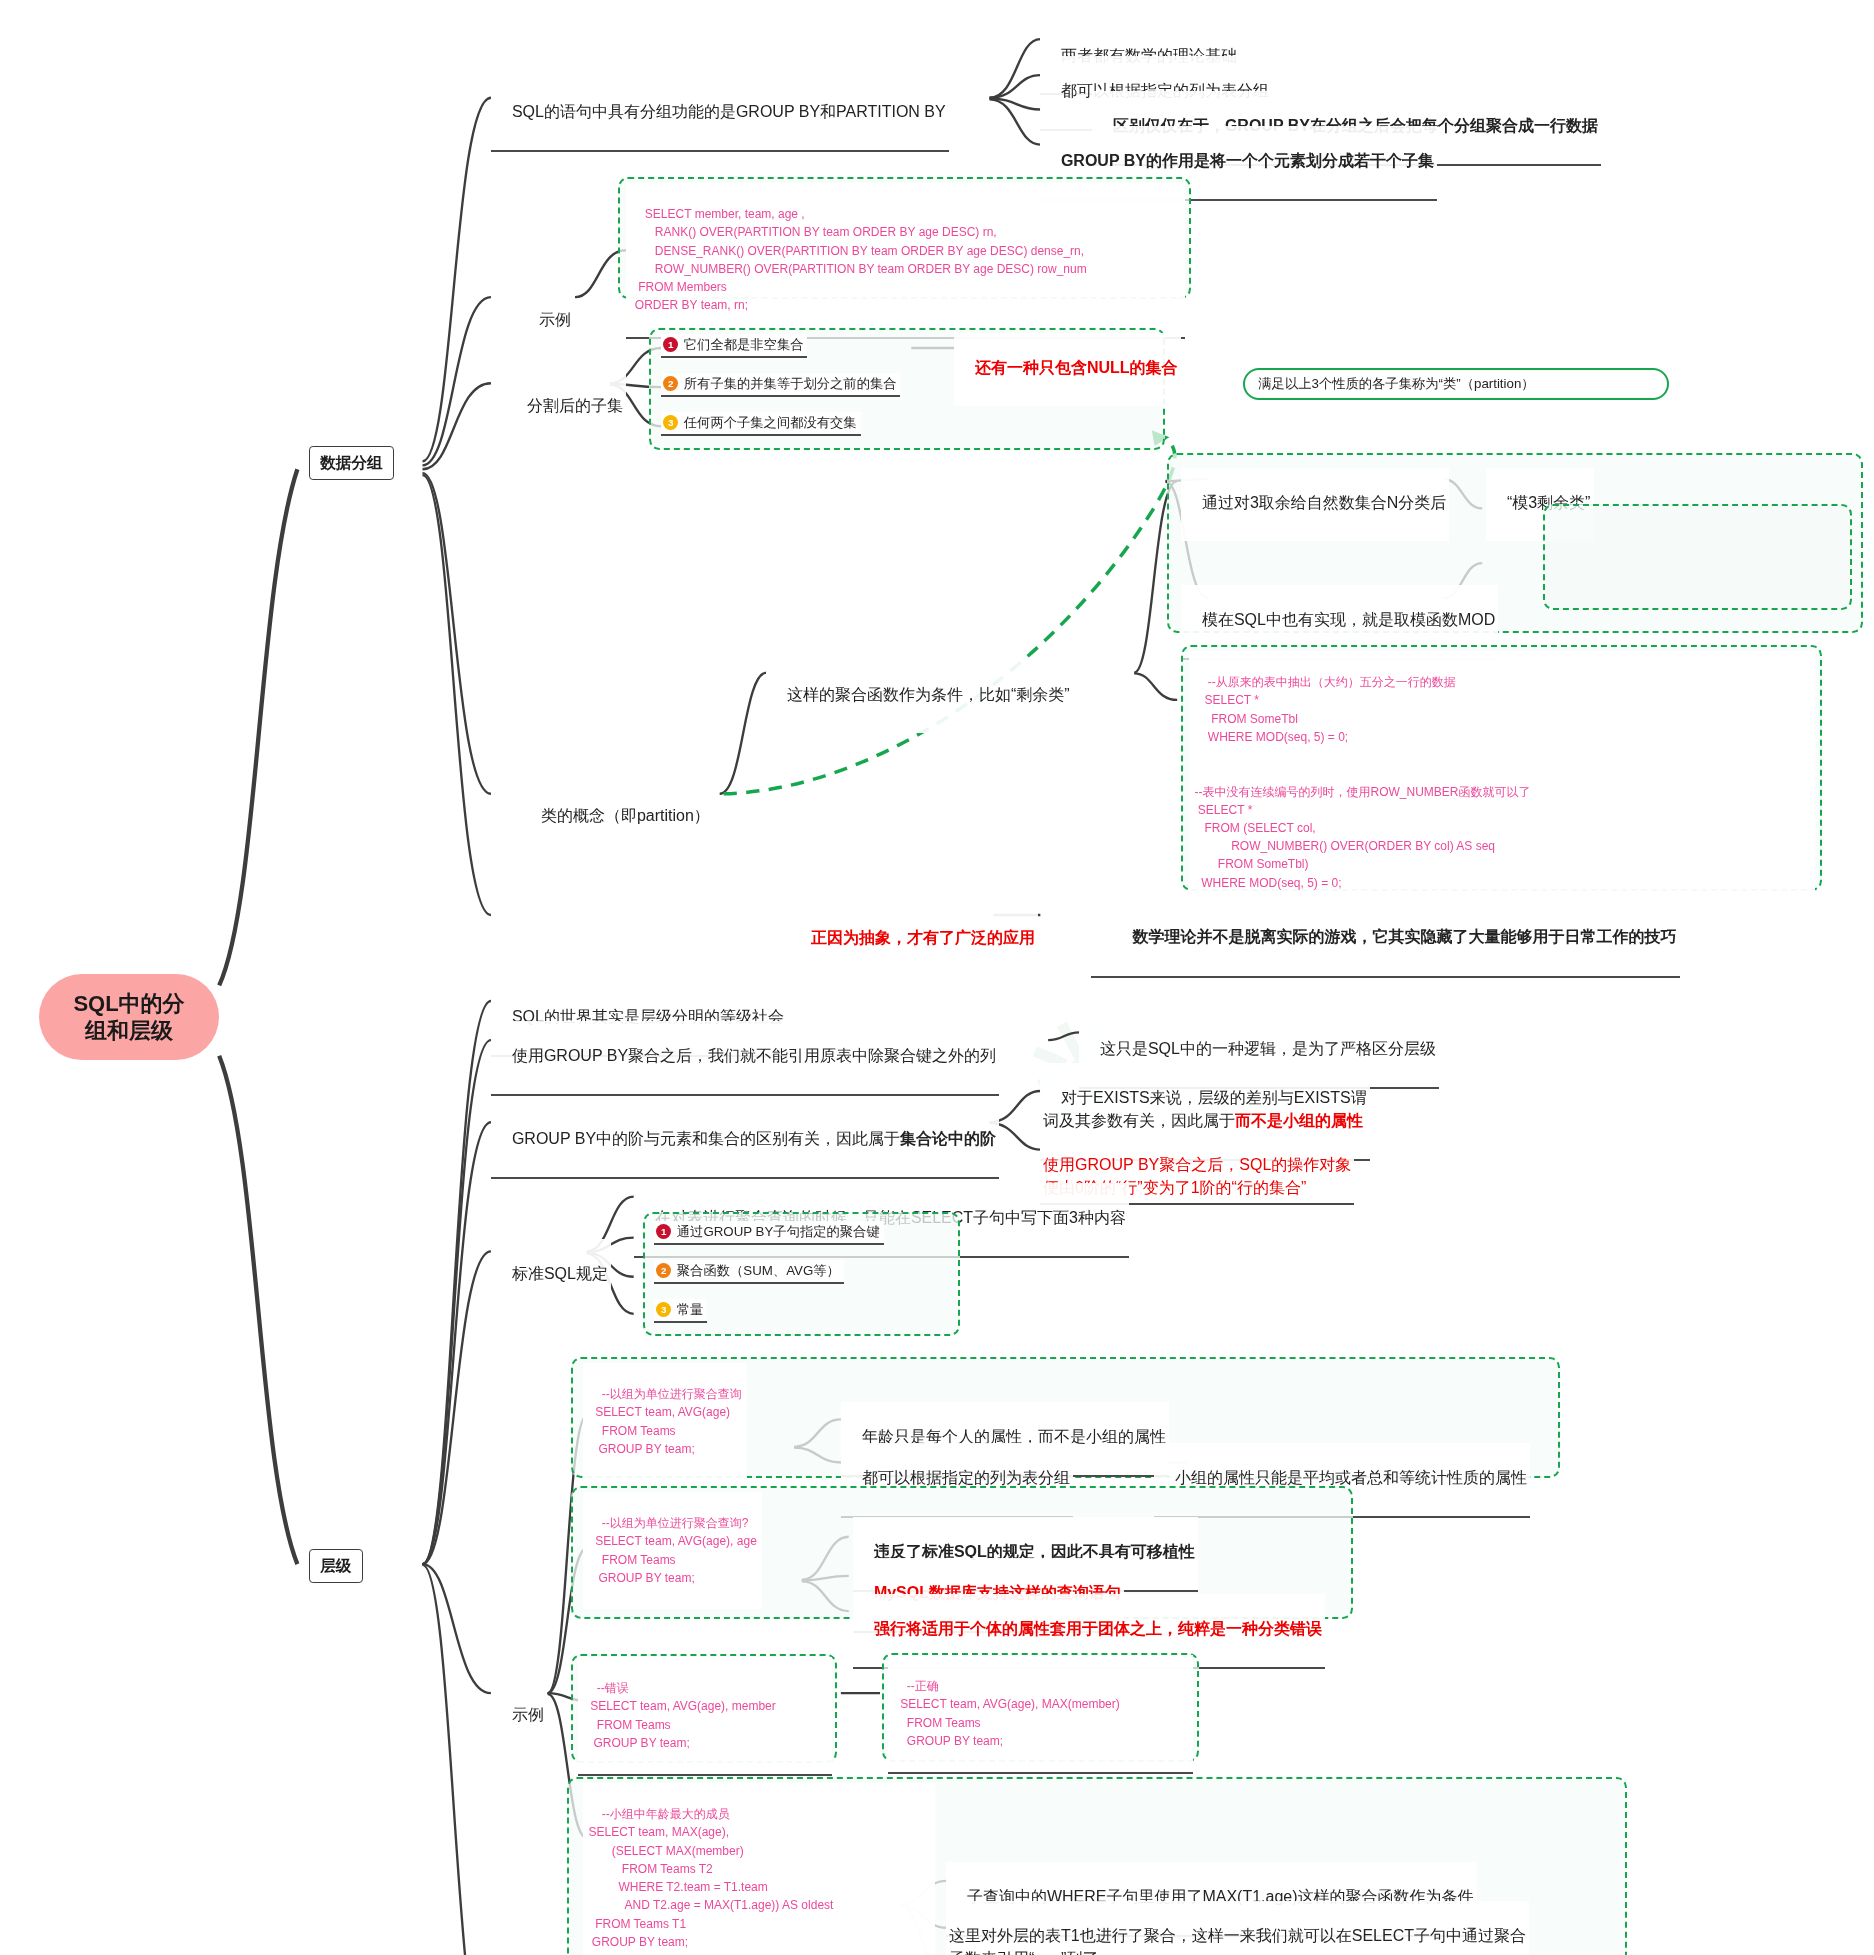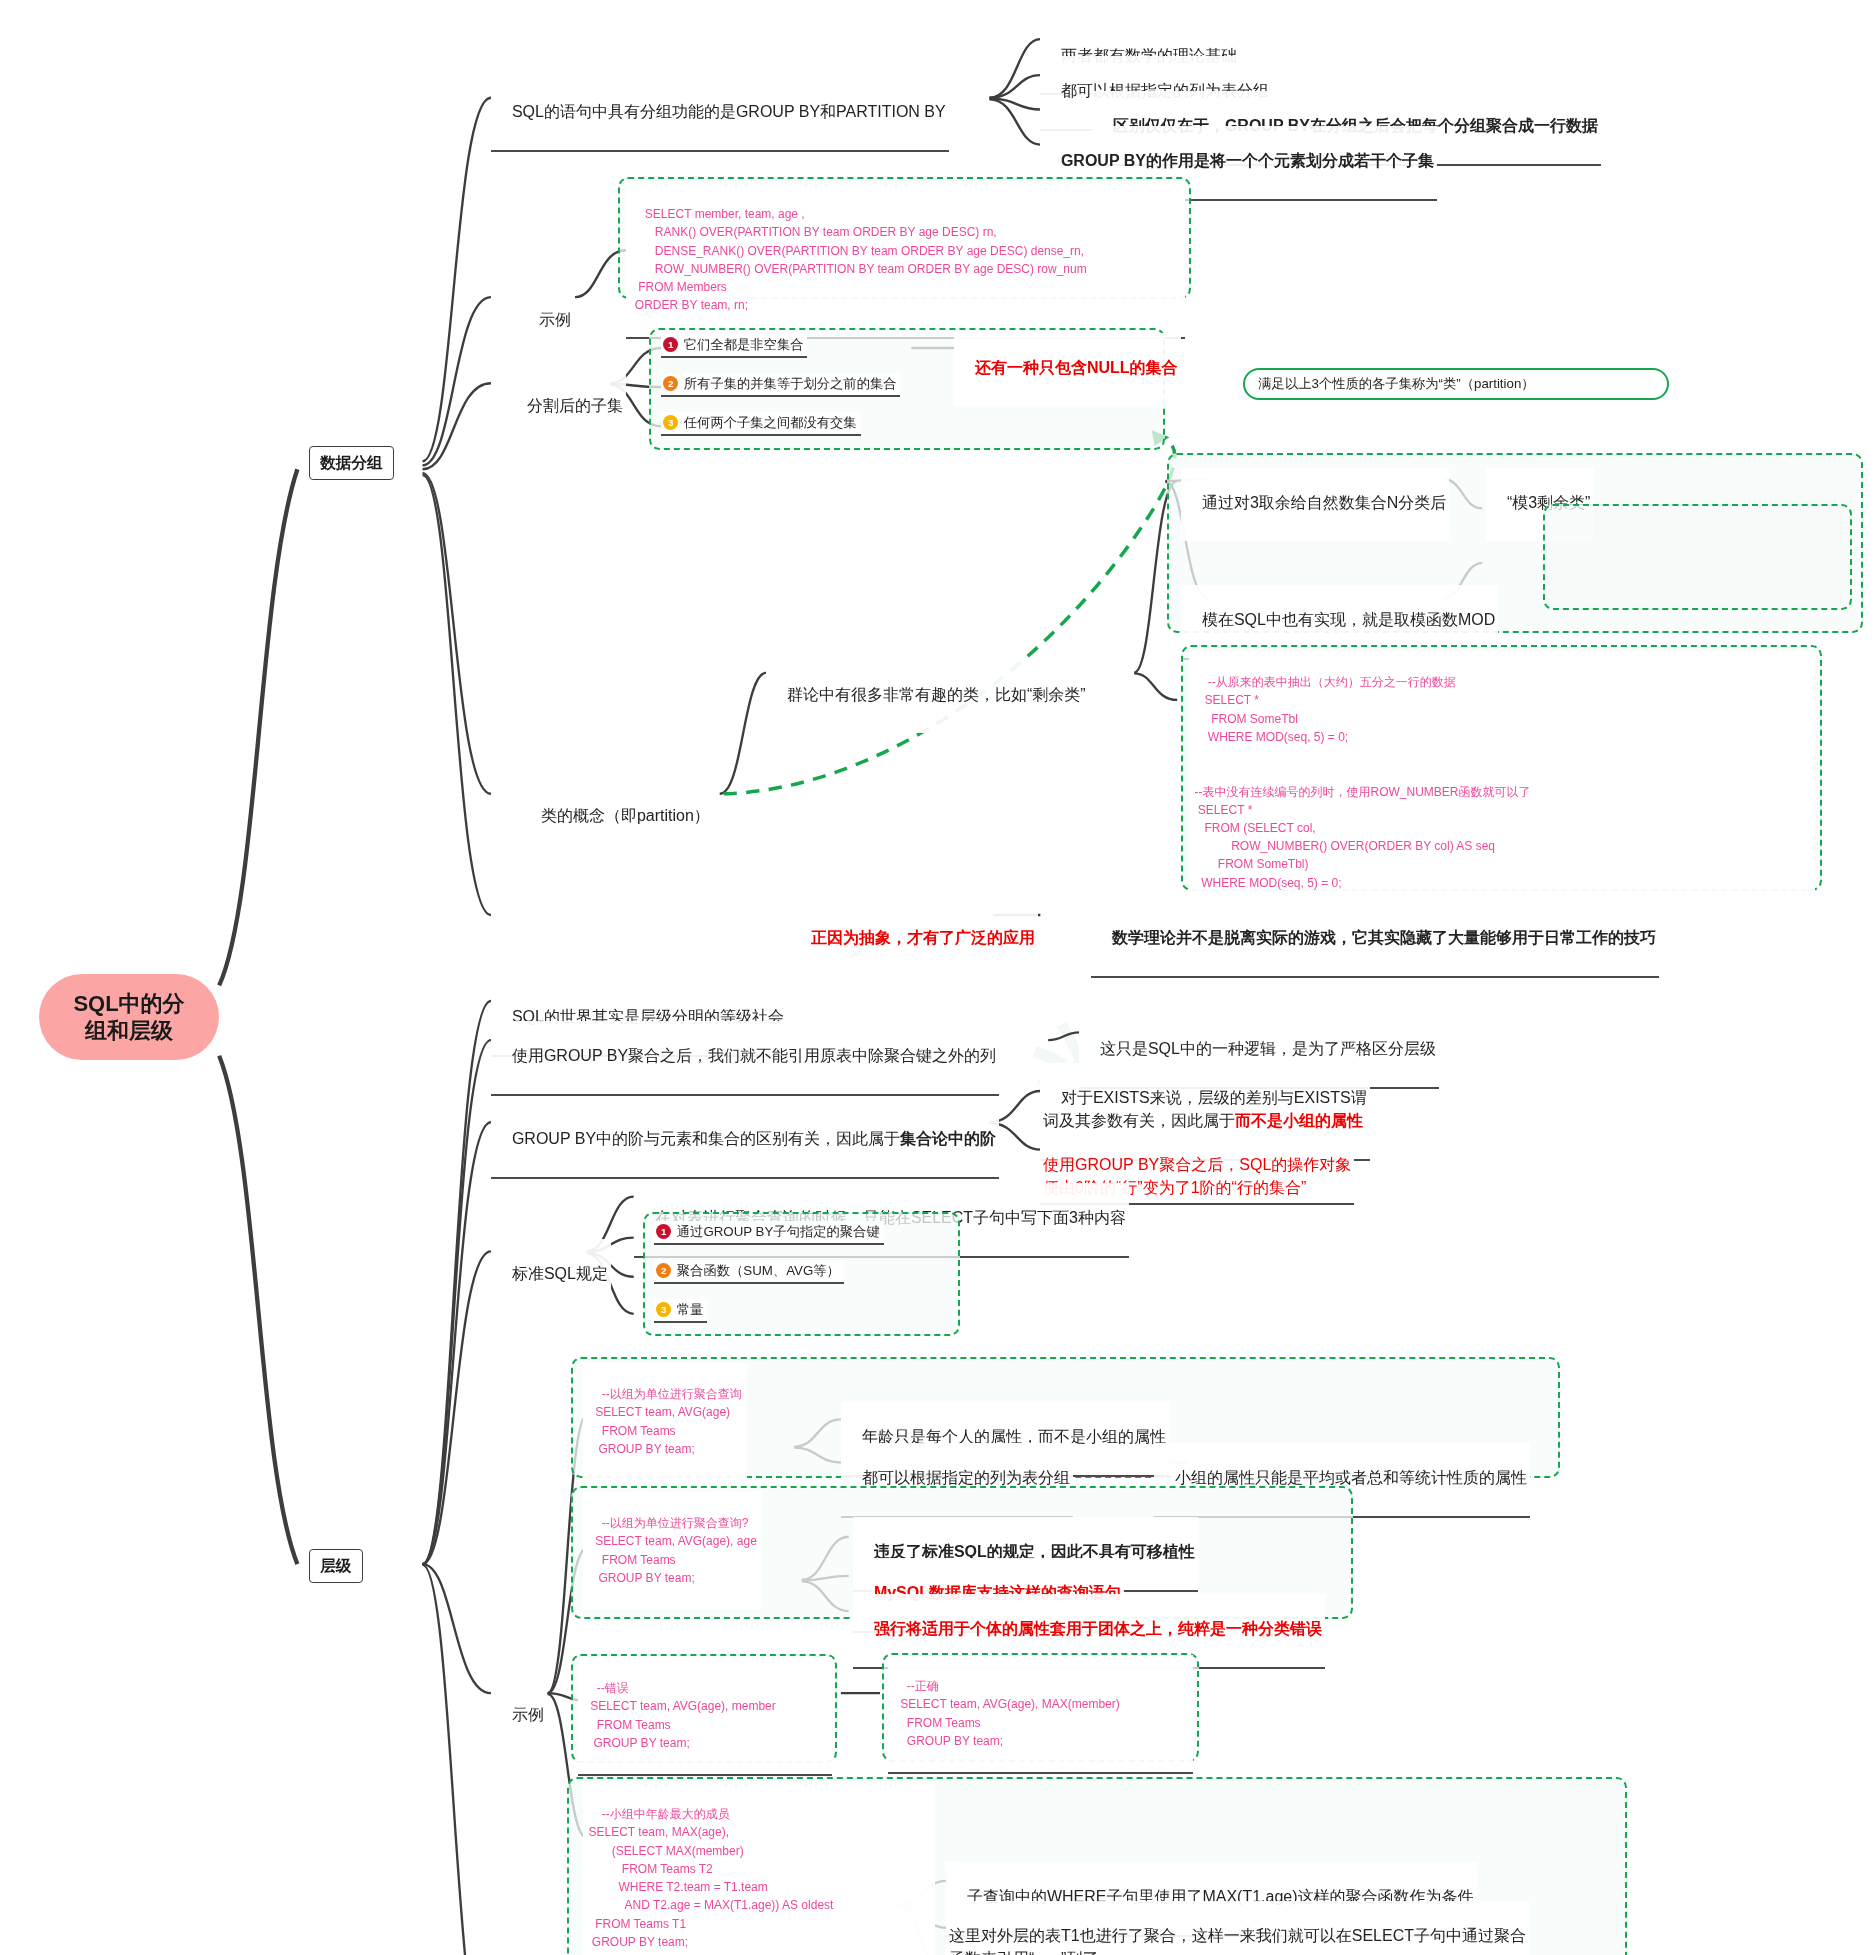--- a/index.html
+++ b/index.html
@@ -274,21 +274,21 @@
   </div>
 
   <div class="greenbox" style="left:1243px; top:368px; width:426px; height:32px;">
     <span>满足以上3个性质的各子集称为“类”（partition）</span>
   </div>
 
   <div class="leaf nobar" style="left:520px; top:781px;">
     <span>类的概念（即partition）</span>
   </div>
   <div class="leaf nobar" style="left:766px; top:660px;">
-    <span>群论中有很多非常有趣的类，比如“剩余类”</span>
+    <span>这样的聚合函数作为条件，比如“剩余类”</span>
   </div>
 
   <div class="dashbox" style="left:1167px; top:453px; width:696px; height:180px;"></div>
   <div class="leaf nobar" style="left:1181px; top:468px;">
     <span>通过对3取余给自然数集合N分类后</span>
   </div>
   <div class="leaf nobar" style="left:1486px; top:468px;">
     <span>“模3剩余类”</span>
   </div>
   <div class="leaf" style="left:1181px; top:585px;">
@@ -308,21 +308,21 @@
  SELECT *
    FROM (SELECT col,
            ROW_NUMBER() OVER(ORDER BY col) AS seq
        FROM SomeTbl)
   WHERE MOD(seq, 5) = 0;</span>
   </div>
 
   <div class="leaf nobar redb" style="left:790px; top:903px;">
     <span>正因为抽象，才有了广泛的应用</span>
   </div>
-  <div class="leaf bold" style="left:1091px; top:903px;">
+  <div class="leaf bold" style="left:1091px; top:903px;font-family:Liberation Mono, monospace;">
     <span>数学理论并不是脱离实际的游戏，它其实隐藏了大量能够用于日常工作的技巧</span>
   </div>
 
   <div class="leaf" style="left:491px; top:982px;">
     <span>SQL的世界其实是层级分明的等级社会</span>
   </div>
   <div class="leaf" style="left:491px; top:1021px;">
     <span>使用GROUP BY聚合之后，我们就不能引用原表中除聚合键之外的列</span>
   </div>
   <div class="leaf" style="left:1079px; top:1014px;">

